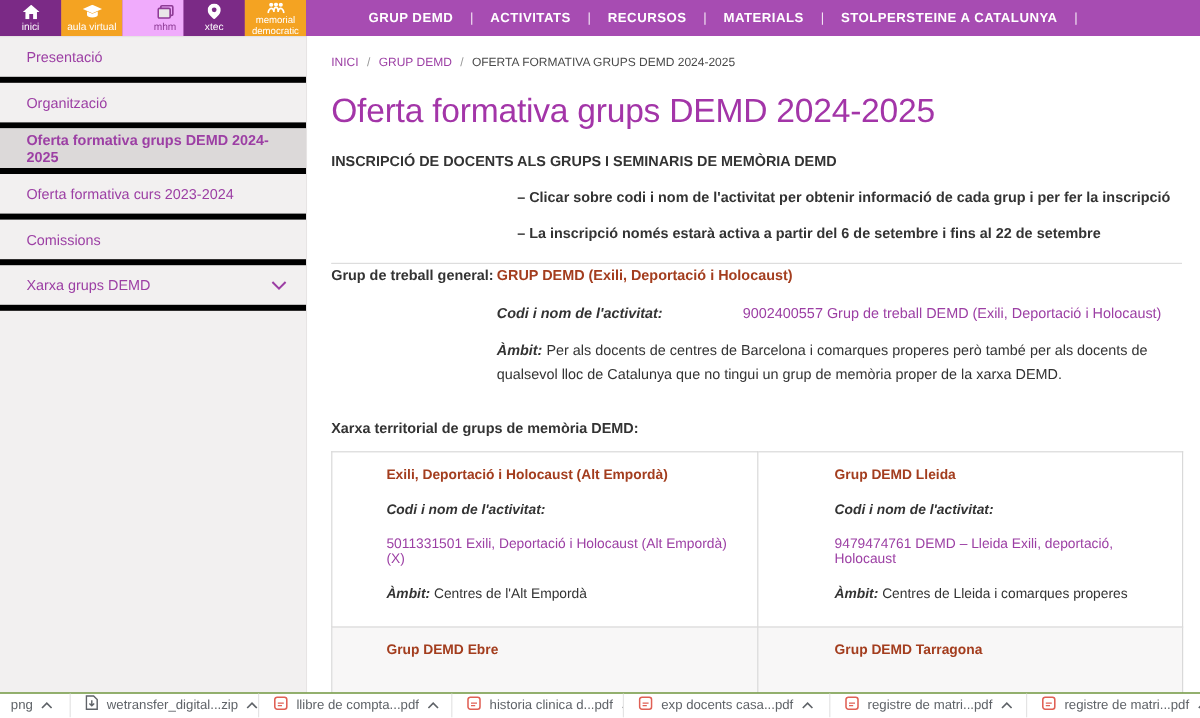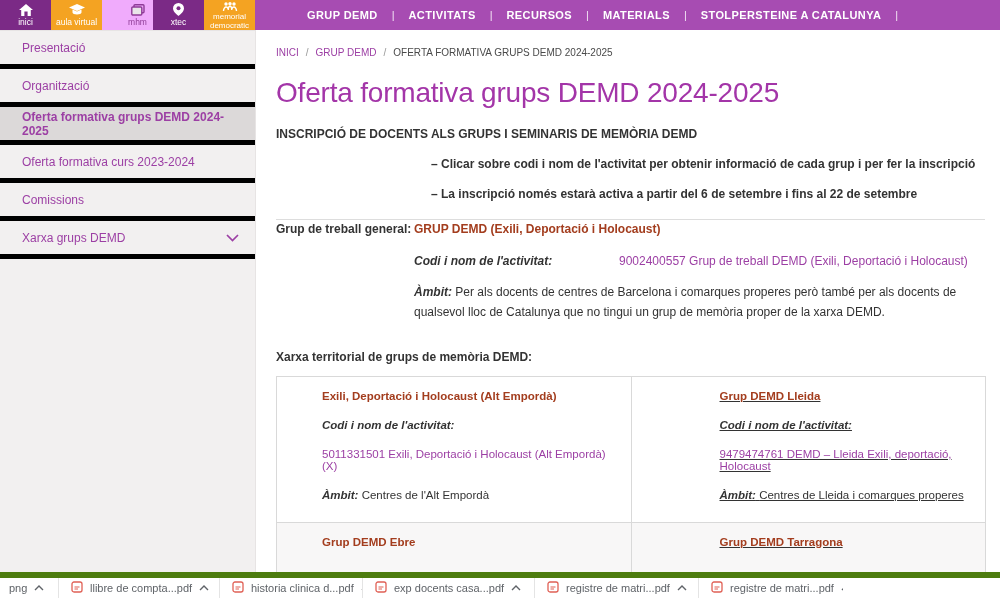--- a/index.html
+++ b/index.html
@@ -50,31 +50,31 @@
   .gen-row2{display:flex;margin-left:138px;margin-top:18px;font-size:12px;}
   .codi-label{width:205px;flex:0 0 205px;font-weight:bold;font-style:italic;}
   .plink{color:#9c3fa4;cursor:pointer;}
   .gen-row3{margin-left:138px;margin-top:15px;width:578px;font-size:12px;line-height:1.65;}
   .ambit-label{font-weight:bold;font-style:italic;}
 
   .xarxa-heading{margin-top:27px;font-size:12px;font-weight:bold;}
 
   table.groups{margin-top:12px;width:710px;border-collapse:collapse;table-layout:fixed;}
   table.groups td{width:50%;border:1px solid #d9d9d9;vertical-align:top;padding:13px 10px 0 45px;box-sizing:border-box;}
-  table.groups td.right{padding-left:88px;text-decoration:underline;}
+  table.groups td.right{padding-left:64px;}
   table.groups tr.r1 td{height:146px;}
   table.groups tr.r2 td{height:120px;background:#f8f7f7;}
   .cell-title{color:#a33d1e;font-weight:bold;font-size:11.5px;}
   .cell-codi{margin-top:17px;font-weight:bold;font-style:italic;font-size:11.5px;}
   .cell-link{margin-top:17px;font-size:11.5px;color:#9c3fa4;cursor:pointer;}
   .cell-ambit{margin-top:17px;font-size:11.5px;}
 
   
   .downloads{position:absolute;left:0;right:0;bottom:0;height:20px;background:#fff;
-             border-top:6px solid #4d7c0f;display:flex;}
+             border-top:1px solid #4d7c0f;display:flex;}
   .dl-item{height:100%;display:flex;align-items:center;border-right:1px solid #e4e4e4;
            padding-left:12px;box-sizing:border-box;overflow:hidden;white-space:nowrap;cursor:pointer;}
   .dl-name{font-size:11px;color:#5f6368;margin:0 6px 0 7px;}
   .dl-chev{flex:0 0 auto;display:flex;align-items:center;}
   .w1{width:59px;padding-left:9px;}
   .w2{width:157px;}.w3{width:161px;}.w4{width:143px;}.w5{width:172px;}.w6{width:164px;}.w7{width:144px;border-right:none;}
 </style>
 </head>
 <body>
 
@@ -253,20 +253,34 @@
 
     <div class="dl-item w1">
       <span class="dl-name" style="margin-left:0">png</span>
       <span class="dl-chev">
         <svg width="12" height="8" viewBox="0 0 12 8">
             <polyline points="2,6 6,2 10,6" fill="none" stroke="#5f6368" stroke-width="1.4"></polyline>
           </svg>
       </span>
     </div>
 
+    <div class="dl-item w2">
+      <span>
+        <svg width="11" height="13" viewBox="0 0 11 13">
+            <path d="M1 1 H7 L10 4 V12 H1 Z" fill="none" stroke="#5f6368" stroke-width="1.2"></path>
+            <path d="M5.5 4.5 V9 M3.5 7.2 L5.5 9.2 7.5 7.2" fill="none" stroke="#5f6368" stroke-width="1.2"></path>
+          </svg>
+      </span>
+      <span class="dl-name">wetransfer_digital...zip</span>
+      <span class="dl-chev">
+        <svg width="12" height="8" viewBox="0 0 12 8">
+            <polyline points="2,6 6,2 10,6" fill="none" stroke="#5f6368" stroke-width="1.4"></polyline>
+          </svg>
+      </span>
+    </div>
 
     <div class="dl-item w3">
       <span>
         <svg width="12" height="12" viewBox="0 0 12 12">
             <rect x="1" y="1" width="10" height="10" rx="2" fill="none" stroke="#e06055" stroke-width="1.3"></rect>
             <path d="M3.5 6 H8.5 M3.5 8 H7" stroke="#e06055" stroke-width="1.1"></path>
           </svg>
       </span>
       <span class="dl-name">llibre de compta...pdf</span>
       <span class="dl-chev">

